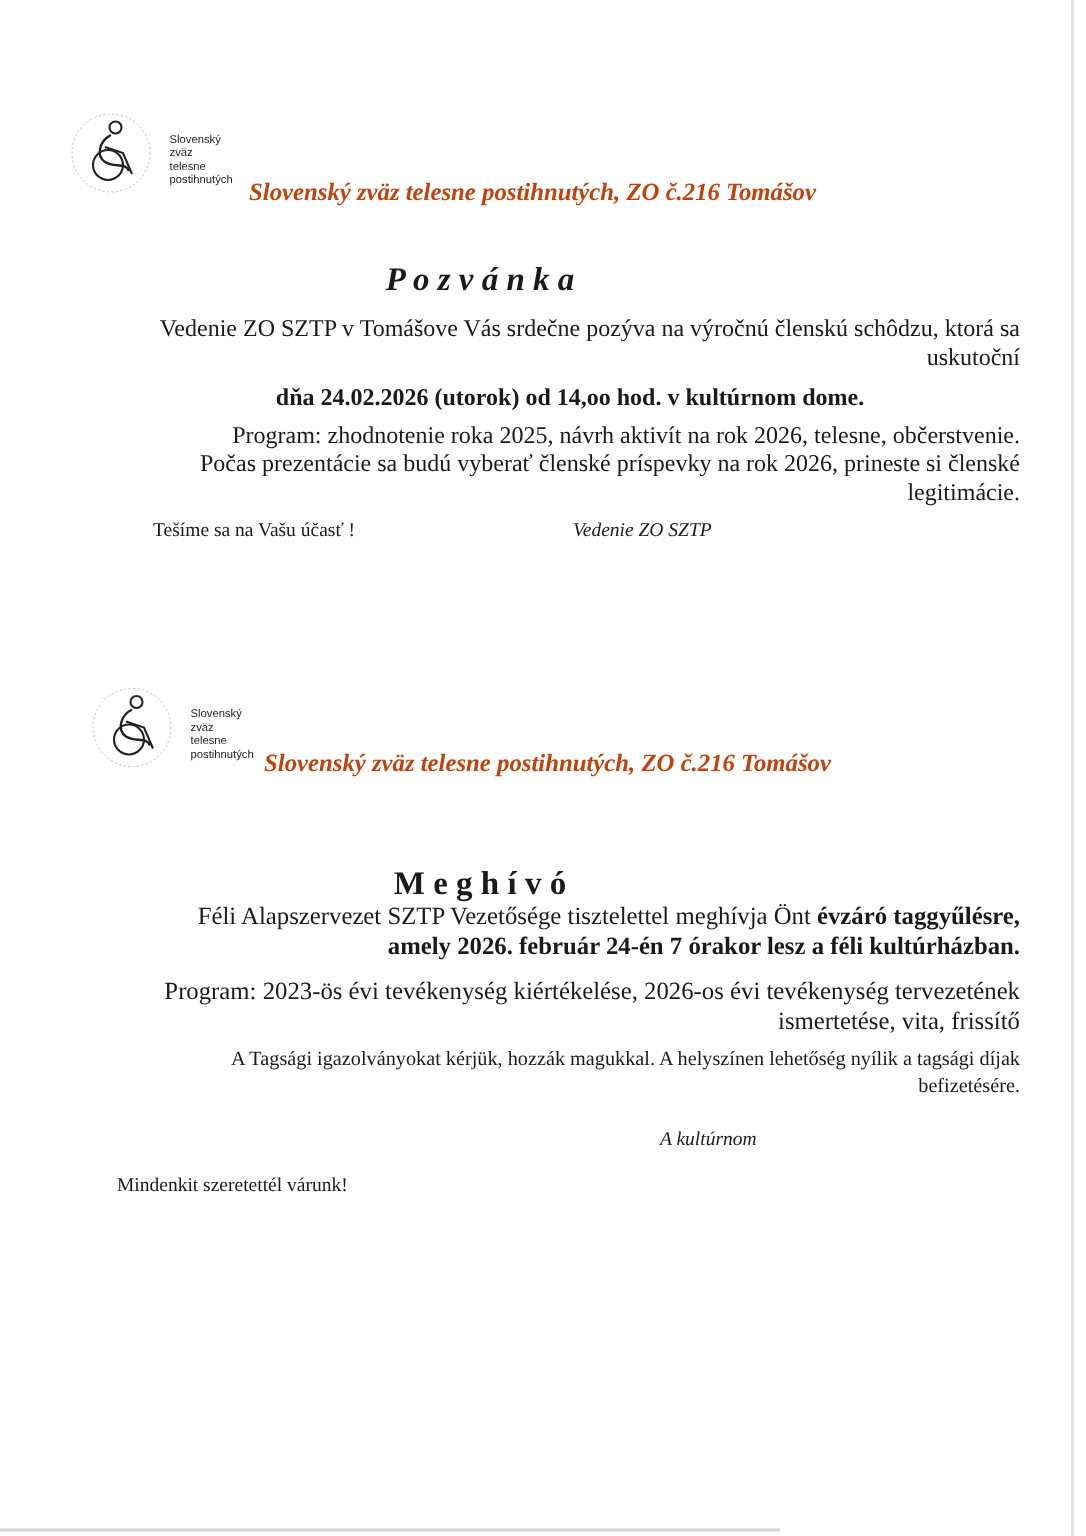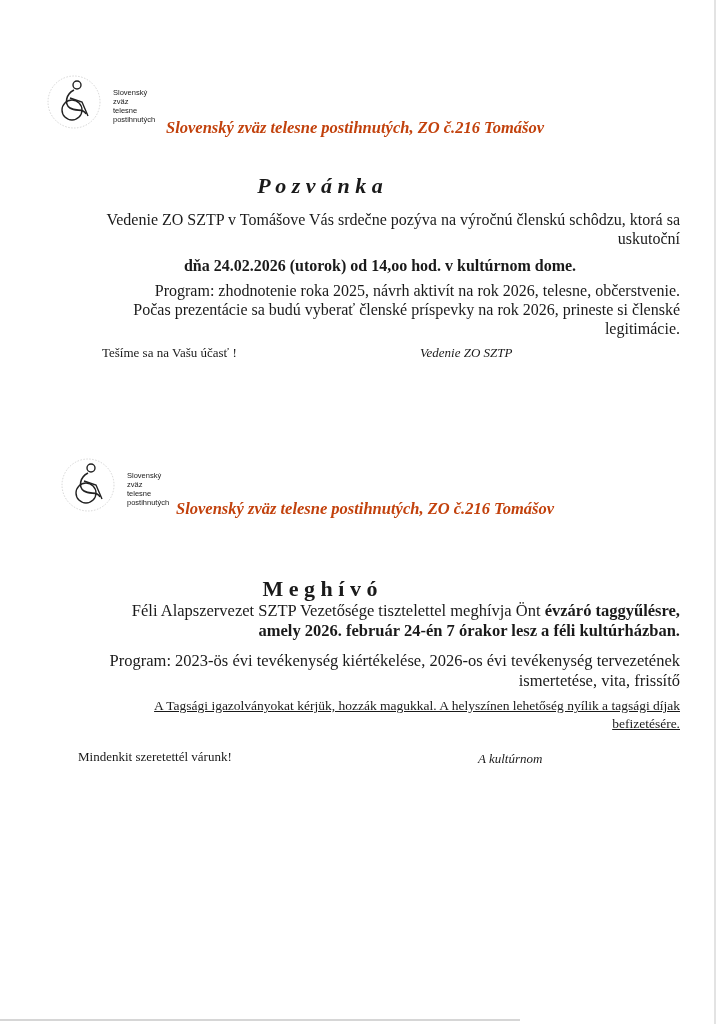--- a/index.html
+++ b/index.html
@@ -25,21 +25,21 @@
       position: absolute; left: 0; width: 640px; text-align: center; font-weight: bold; font-size: 22px; color: #1a1a1a;
     }
     .title.italic { font-style: italic; }
     .para {
       position: absolute; left: 40px; width: 640px; font-size: 16px; line-height: 19px; text-align: right;
     }
     .indent { text-indent: 47px; }
     .centered-bold { position: absolute; left: 0; width: 724px; text-align: center; font-weight: bold; font-size: 16px; }
     .small { font-size: 13px; }
     .sign { position: absolute; font-size: 13px; white-space: nowrap; }
-    .sign.italic { font-style: italic; margin-left: 38px; }
+    .sign.italic { font-style: italic; }
     b { font-weight: bold; }
   </style>
 </head>
 <body>
 
 <div class="edge-right"></div>
 <div class="edge-bottom"></div>
 
 <div class="logo" style="left:44px; top:72px;">
   <svg width="60" height="60" viewBox="0 0 60 60">
@@ -84,16 +84,16 @@
   </div>
 </div>
 <div class="org-heading" style="left:176px; top:499px;">Slovenský zväz telesne postihnutých, ZO č.216 Tomášov</div>
 
 <div class="title" style="top:576px;">M e g h í v ó</div>
 
 <div class="para indent" style="top:601px; font-size:16.5px; line-height:20px;">
   <span>Féli Alapszervezet SZTP Vezetősége tisztelettel meghívja Önt </span><b>évzáró taggyűlésre, amely 2026. február 24-én 7 órakor lesz a féli kultúrházban.</b>
 </div>
 <div class="para" style="top:651px; font-size:16.5px; line-height:20px;">Program: 2023-ös évi tevékenység kiértékelése, 2026-os évi tevékenység tervezetének ismertetése, vita, frissítő</div>
-<div class="para indent small" style="top:697px; line-height:18px; font-size:13.5px;text-decoration:underline;">A Tagsági igazolványokat kérjük, hozzák magukkal. A helyszínen lehetőség nyílik a tagsági díjak befizetésére.</div>
+<div class="para indent small" style="top:697px; line-height:18px; font-size:13.5px;">A Tagsági igazolványokat kérjük, hozzák magukkal. A helyszínen lehetőség nyílik a tagsági díjak befizetésére.</div>
 
-<div class="sign" style="left:78px; top:749px;">Mindenkit szeretettél várunk!</div>
+<div class="sign" style="left:78px; top:782px;">Mindenkit szeretettél várunk!</div>
 <div class="sign italic" style="left:440px; top:751px;">A kultúrnom</div>
 
 </body></html>

